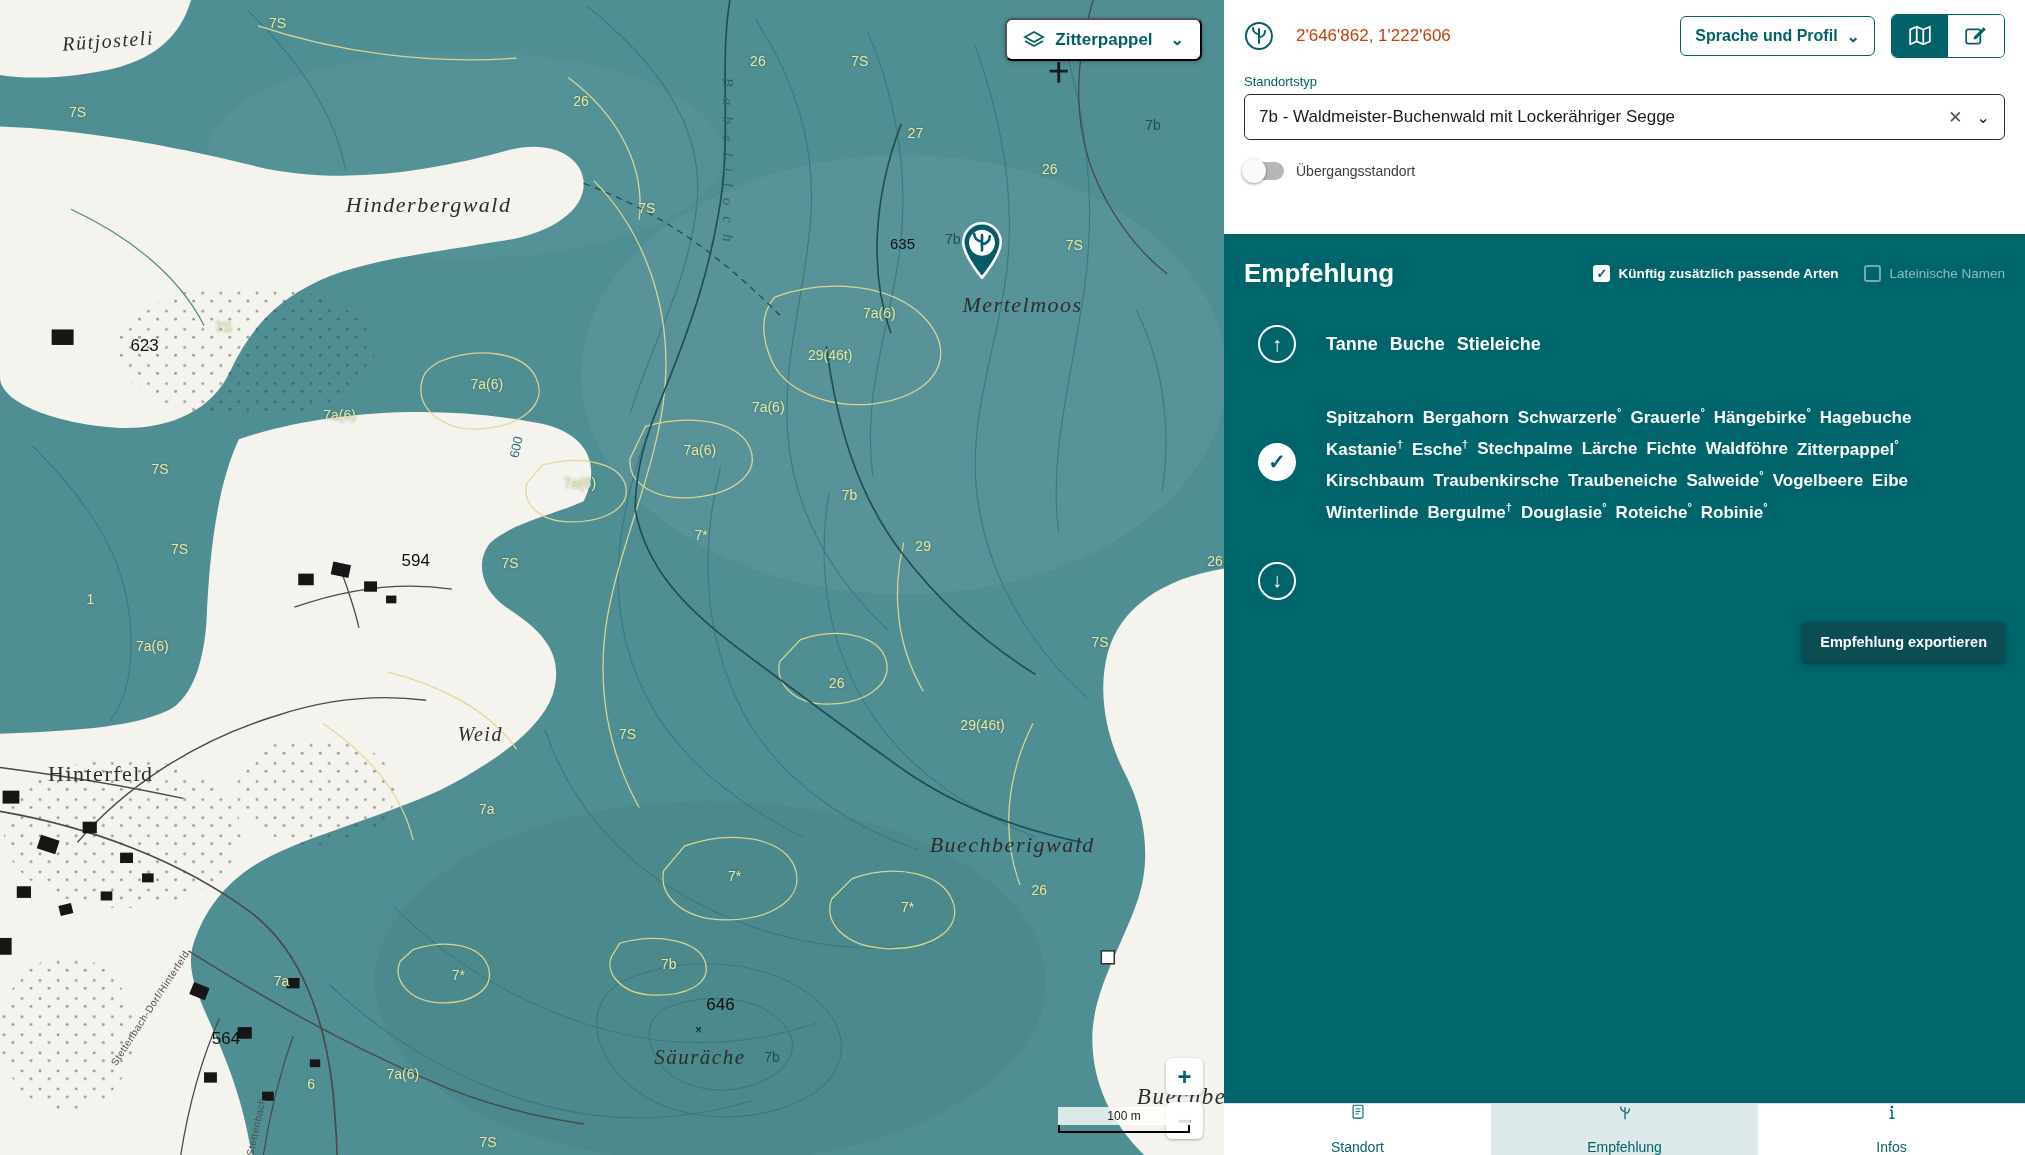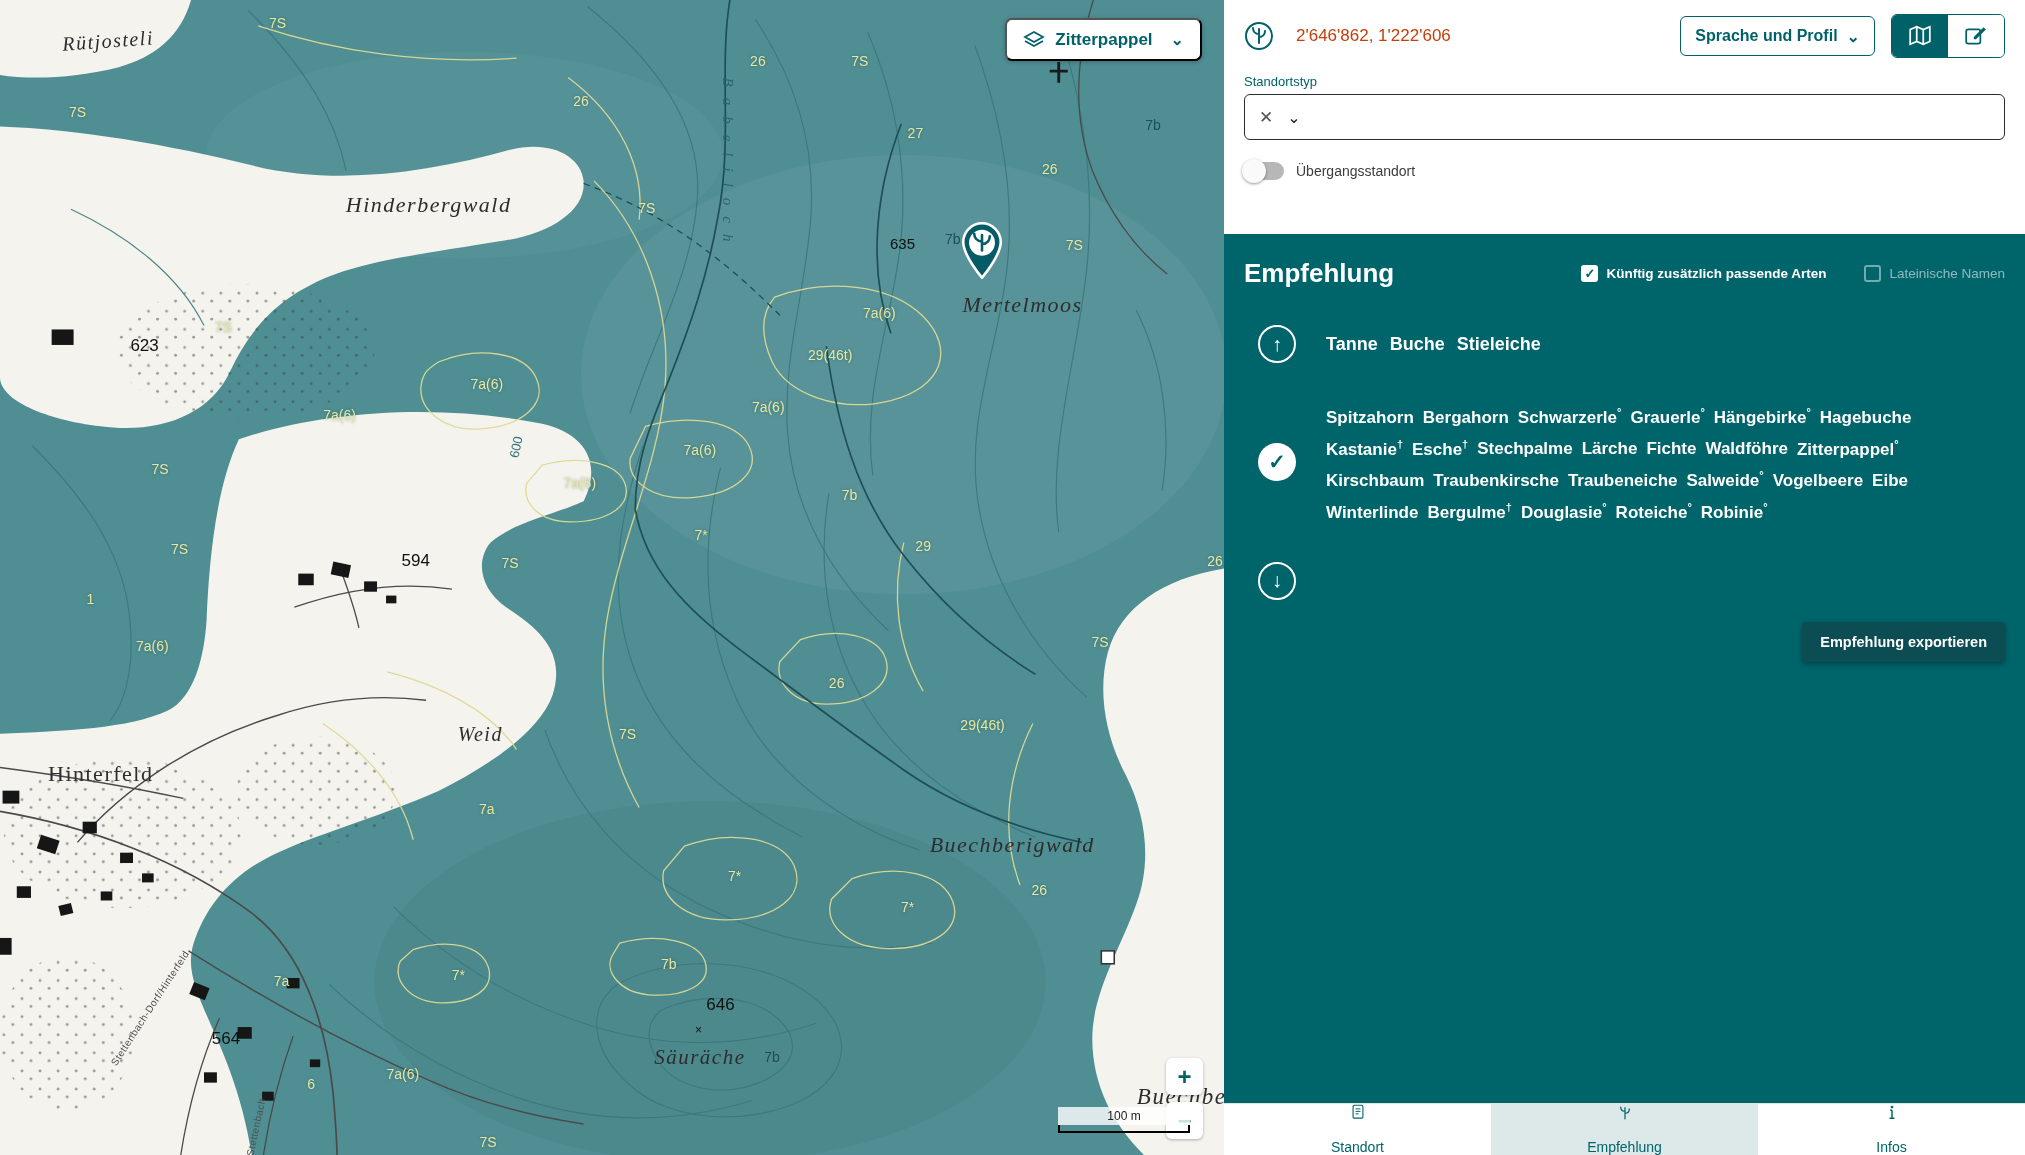--- a/index.html
+++ b/index.html
@@ -52,21 +52,21 @@
   .toggle-row{margin-top:22px;display:flex;align-items:center;gap:12px;}
   .switch{position:relative;width:40px;height:18px;background:#b7b7b7;border-radius:9px;cursor:pointer;}
   .switch .knob{position:absolute;left:-2px;top:-3px;width:24px;height:24px;border-radius:50%;background:#fafafa;
     box-shadow:0 1px 3px rgba(0,0,0,.4);}
   .toggle-row span{font-size:14px;color:#3c3c3c;}
 
   .panel-teal{flex:1;background:#00646b;color:#fff;padding:24px 20px 0;box-sizing:border-box;position:relative;}
   .teal-head{display:flex;align-items:center;}
   .teal-head h2{margin:0;font-size:26px;font-weight:bold;}
   .teal-head .spacer{flex:1;}
-  .cbgroup{display:flex;align-items:center;gap:8px;margin-left:38px;}
+  .cbgroup{display:flex;align-items:center;gap:8px;margin-left:26px;}
   .cb{width:17px;height:17px;border:2px solid rgba(255,255,255,.9);border-radius:3px;box-sizing:border-box;
       display:flex;align-items:center;justify-content:center;cursor:pointer;flex:0 0 auto;}
   .cb.checked{background:#fff;border-color:#fff;}
   .cb.checked::after{content:"✓";color:#00646b;font-size:13px;font-weight:bold;line-height:1;}
   .cbl{font-size:13.5px;font-weight:bold;}
   .cbgroup.dim .cb{border-color:rgba(255,255,255,.45);}
   .cbgroup.dim .cbl{color:rgba(255,255,255,.55);font-weight:normal;}
 
   .rec-row{display:flex;align-items:center;padding-left:14px;margin-top:36px;}
   .circle{width:38px;height:38px;border-radius:50%;display:flex;align-items:center;justify-content:center;
@@ -325,20 +325,21 @@
             <svg width="24" height="22" viewBox="0 0 22 20">
               <rect x="2" y="4" width="13" height="13" rx="2" fill="none" stroke="#006268" stroke-width="1.6"></rect>
               <path d="M9,11 L18,2 L20,4 L11,13 L9,13 Z" fill="#006268"></path>
             </svg>
           </button>
         </div>
       </div>
 
       <div class="field-label">Standortstyp</div>
       <div class="select">
+        <span class="val">7b  -  Waldmeister-Buchenwald mit Lockerähriger Segge</span>
         <span class="clr">✕</span>
         <span class="chev">⌄</span>
       </div>
 
       <div class="toggle-row">
         <div class="switch">
             <div class="knob"></div>
           </div>
         <span>Übergangsstandort</span>
       </div>

